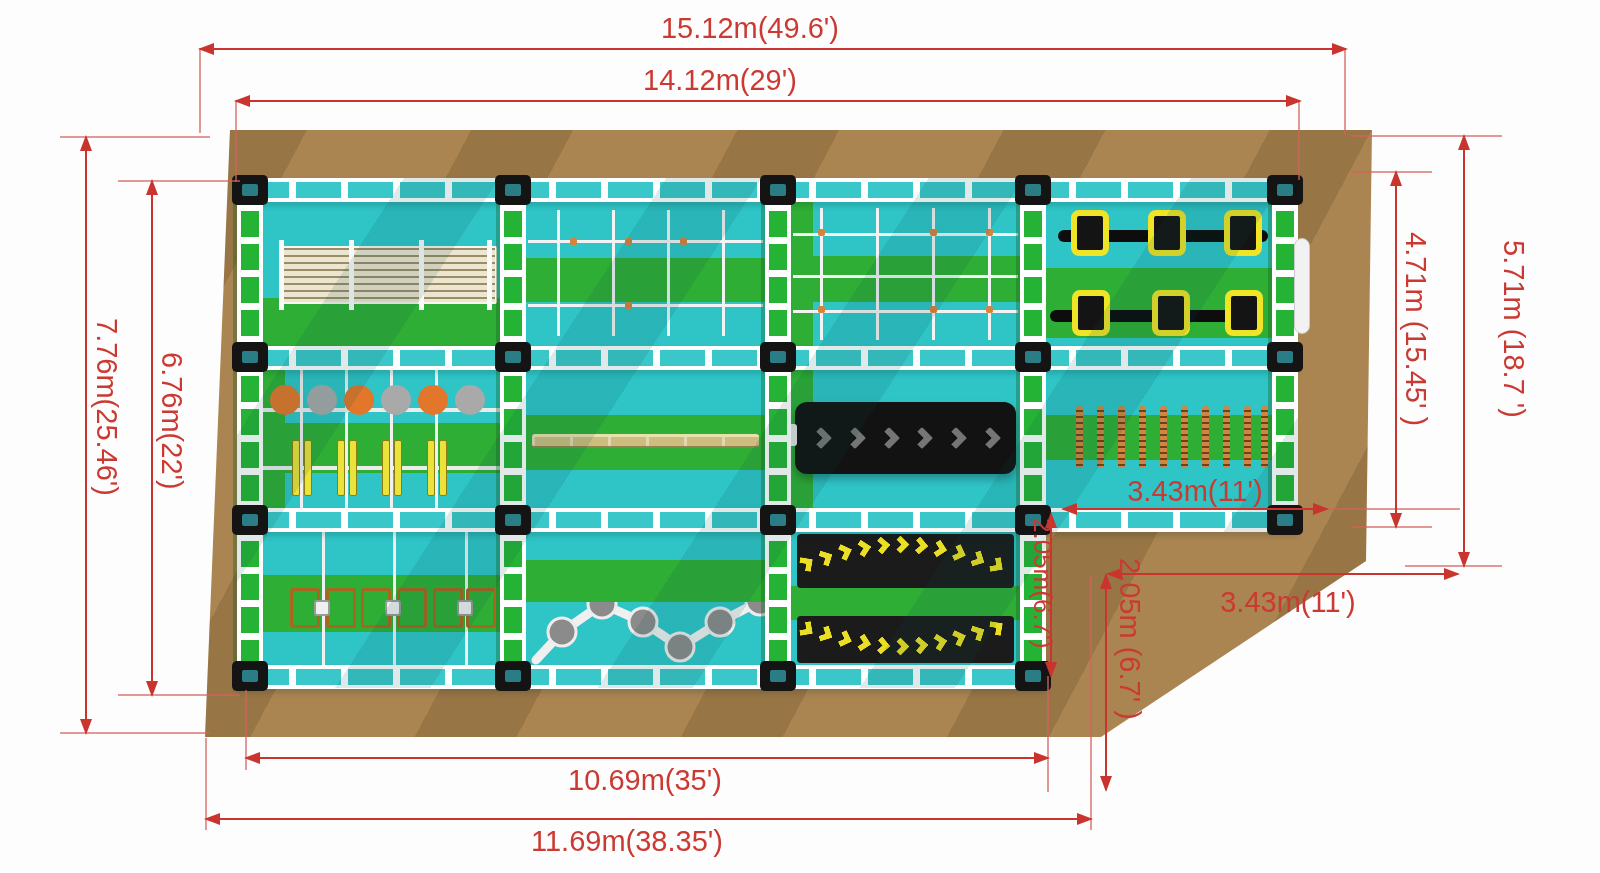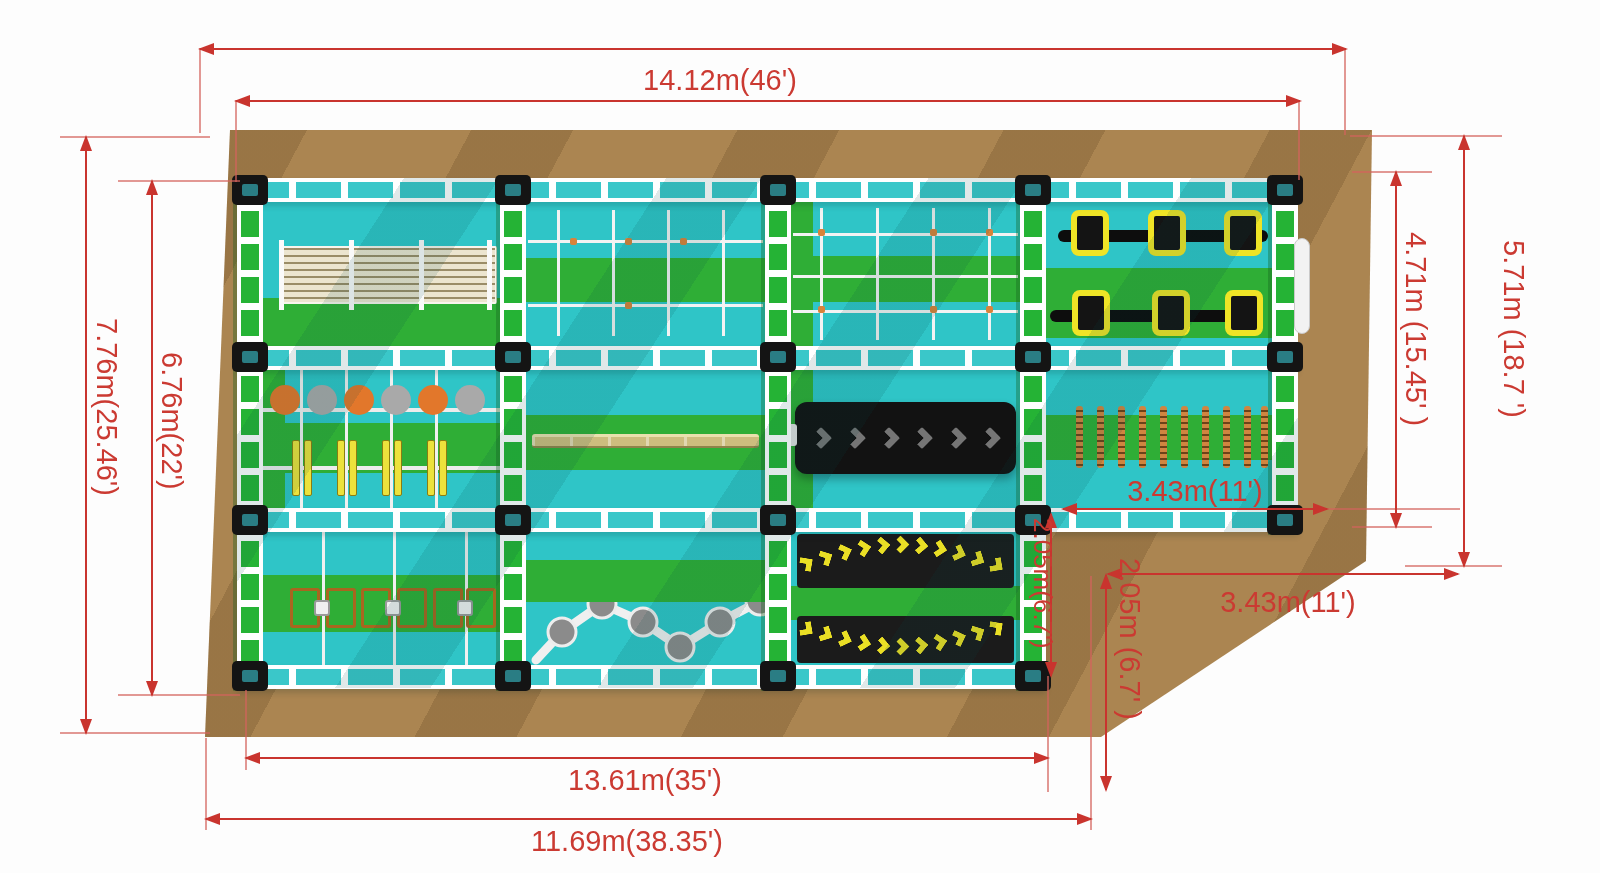--- a/index.html
+++ b/index.html
@@ -331,25 +331,26 @@
   <div class="dl v" style="left:151px;top:181px;height:514px"></div>
   <div class="dl v" style="left:1395px;top:172px;height:355px"></div>
   <div class="dl v" style="left:1463px;top:136px;height:430px"></div>
   <div class="dl h" style="left:1063px;top:508px;width:264px"></div>
   <div class="dl h" style="left:1108px;top:573px;width:350px"></div>
   <div class="dl v" style="left:1050px;top:514px;height:162px"></div>
   <div class="dl v" style="left:1105px;top:575px;height:215px"></div>
   <div class="dl h" style="left:246px;top:757px;width:802px"></div>
   <div class="dl h" style="left:206px;top:818px;width:885px"></div>
 
-  <span class="dtext center" style="left:530px;top:64px;width:380px">14.12m(46')</span>
+  <span class="dtext center" style="left:560px;top:12px;width:380px">15.12m(49.6')</span>
+  <span class="dtext center" style="left:530px;top:64px;width:380px">14.12m(29')</span>
   <span class="dtext vlab" style="left:123px;top:318px">7.76m(25.46')</span>
   <span class="dtext vlab" style="left:188px;top:352px">6.76m(22')</span>
   <span class="dtext vlab" style="left:1432px;top:232px">4.71m (15.45' )</span>
   <span class="dtext vlab" style="left:1530px;top:240px">5.71m (18.7 ')</span>
   <span class="dtext center" style="left:1075px;top:475px;width:240px">3.43m(11')</span>
   <span class="dtext center" style="left:1168px;top:586px;width:240px">3.43m(11')</span>
   <span class="dtext vlab" style="left:1058px;top:518px;font-size:26px">2.05m(6.7')</span>
   <span class="dtext vlab" style="left:1146px;top:558px">2.05m (6.7' )</span>
-  <span class="dtext center" style="left:490px;top:764px;width:310px">13.61m(35')</span>
+  <span class="dtext center" style="left:490px;top:764px;width:310px">10.69m(35')</span>
   <span class="dtext center" style="left:452px;top:825px;width:350px">11.69m(38.35')</span>
 
 </div>
 
 </body></html>

